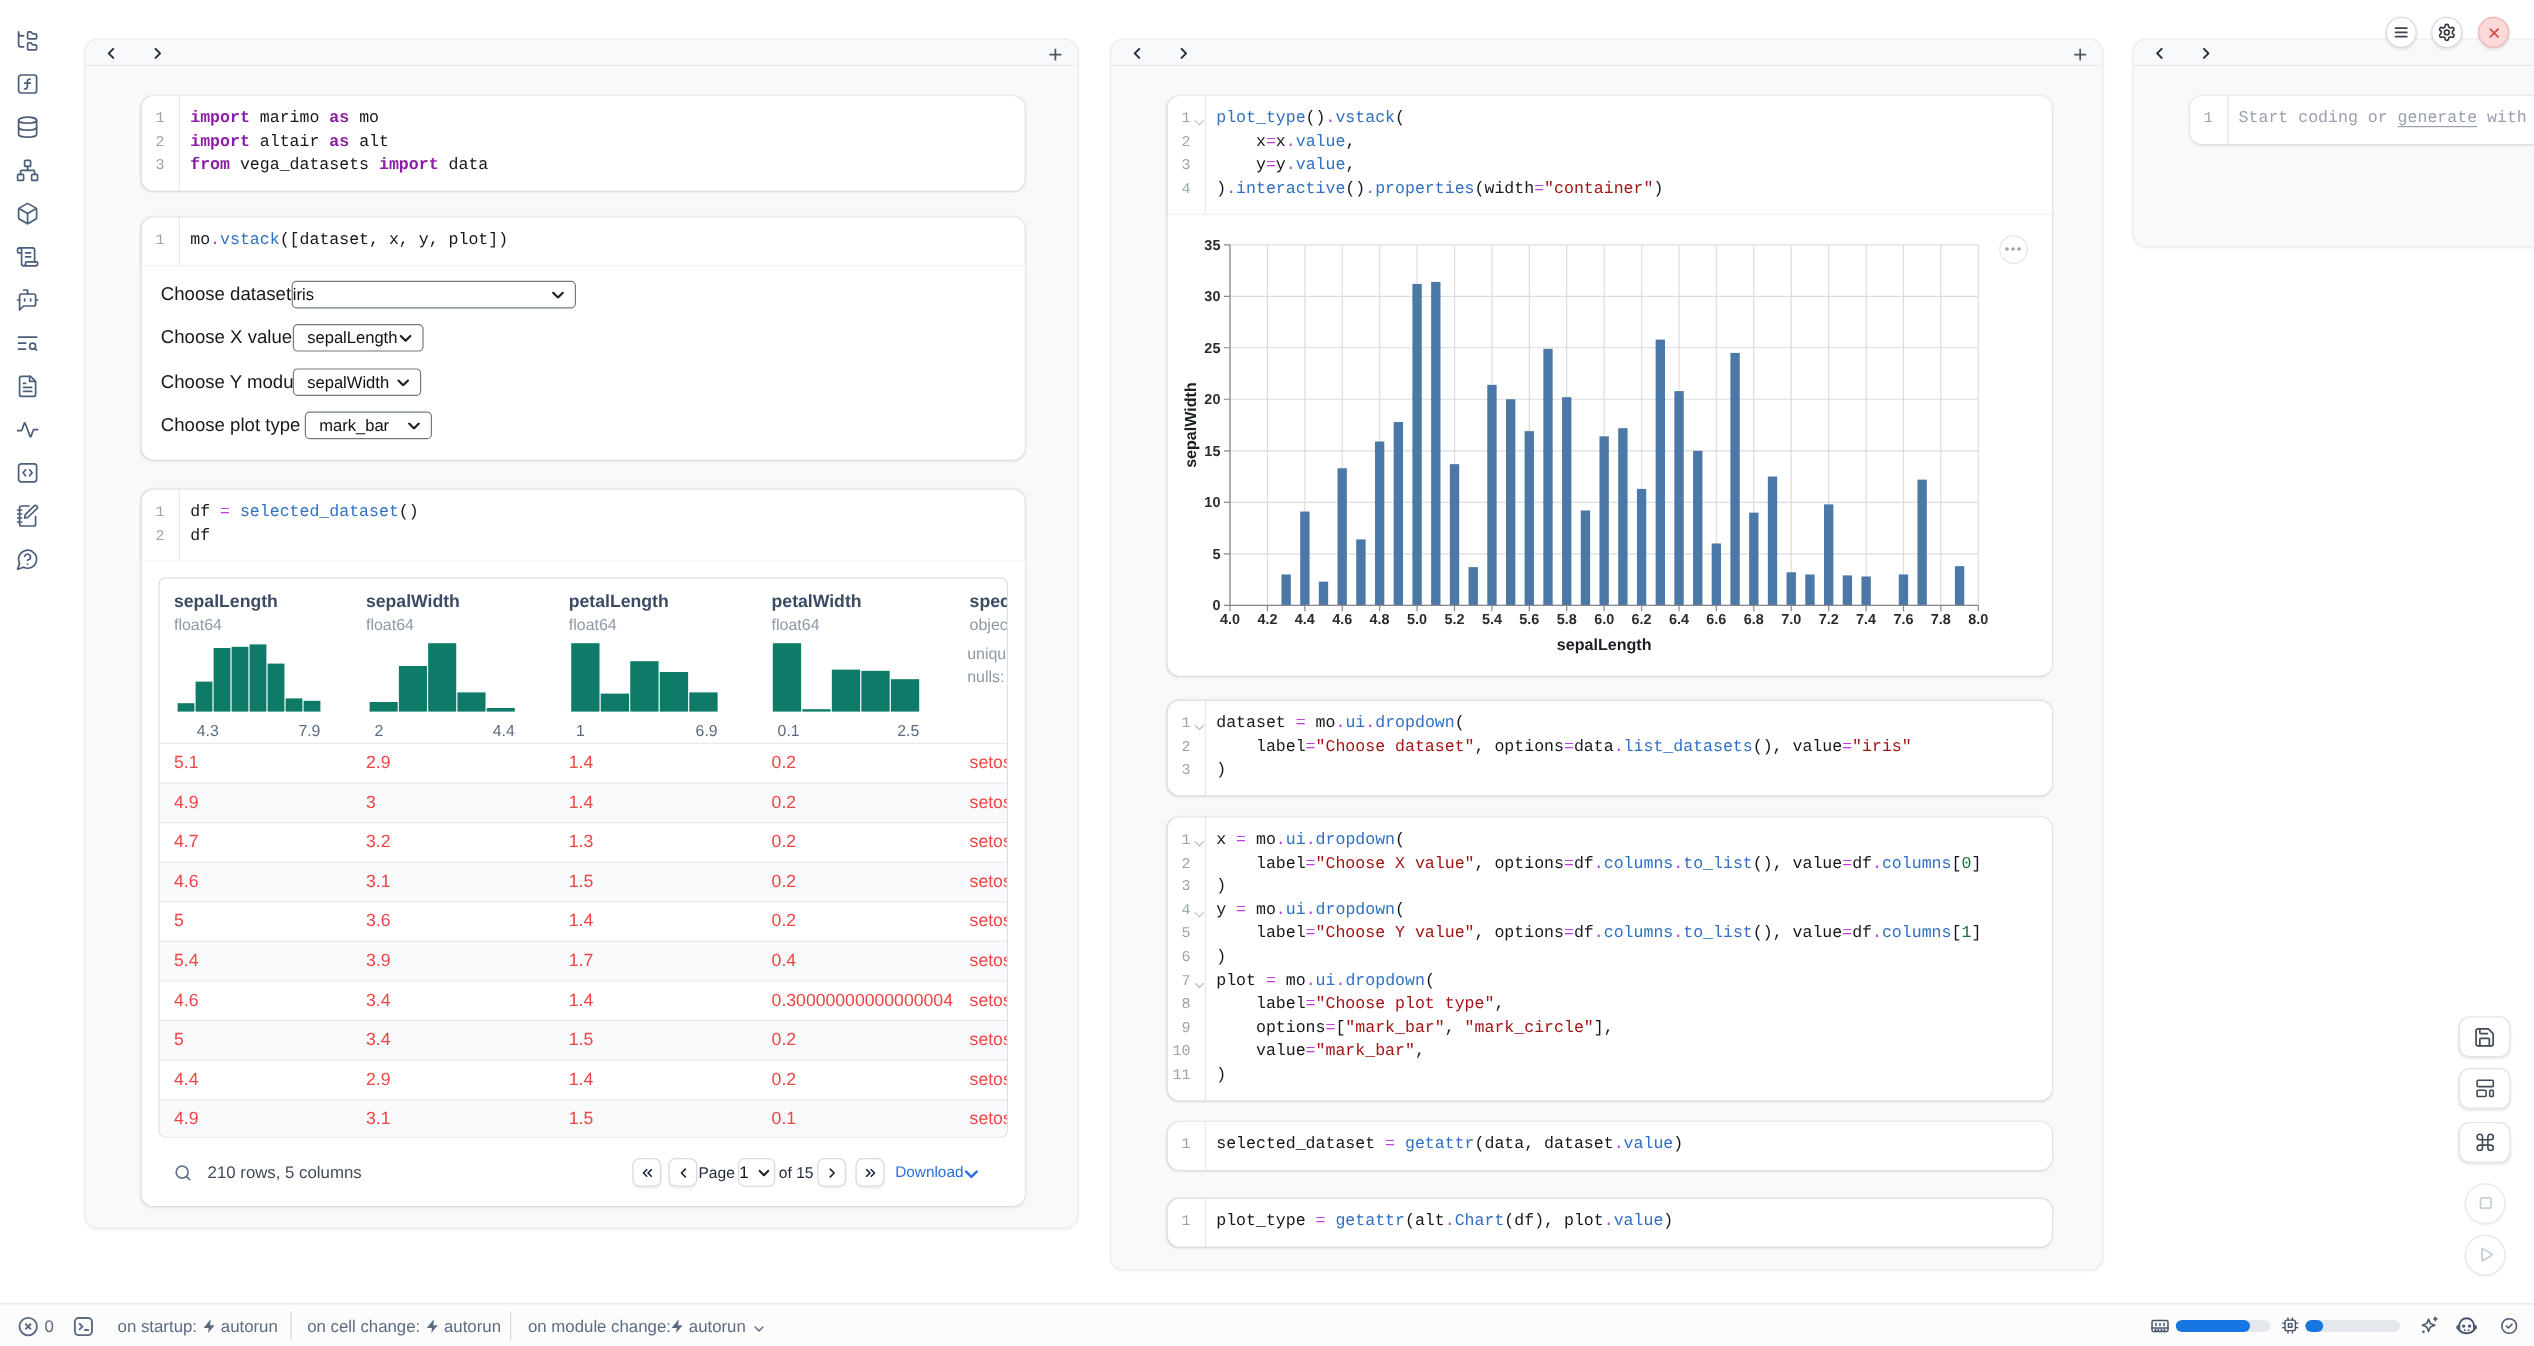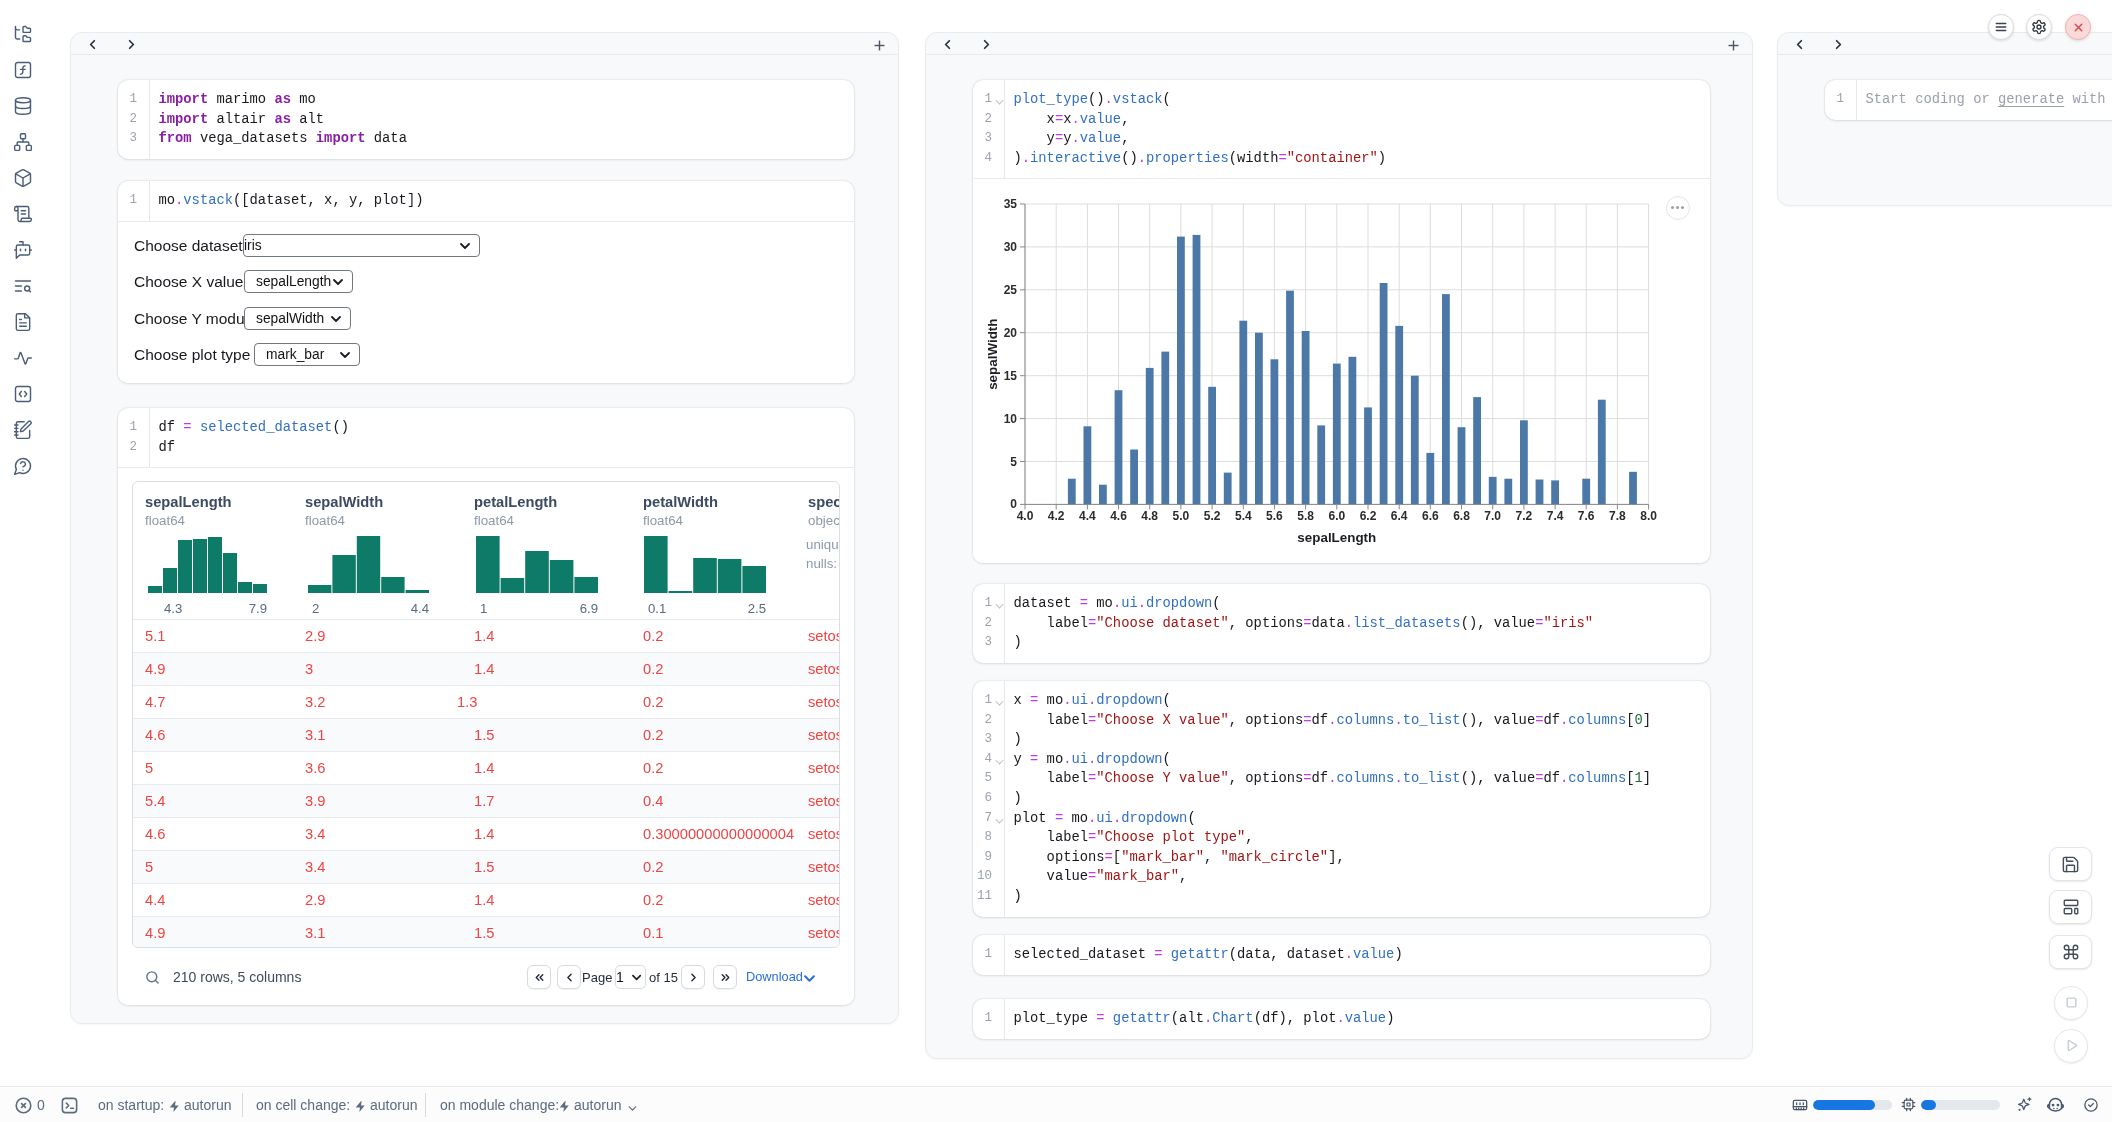--- a/index.html
+++ b/index.html
@@ -261,21 +261,21 @@
           <div class="tr trz" style="top:170px">
             <span style="left:12px" class="td">4.9</span>
             <span style="left:172px" class="td">3</span>
             <span style="left:341px" class="td">1.4</span>
             <span style="left:510px" class="td">0.2</span>
             <span style="left:675px" class="td">setosa</span>
           </div>
           <div class="tr " style="top:203px">
             <span style="left:12px" class="td">4.7</span>
             <span style="left:172px" class="td">3.2</span>
-            <span style="left:324px" class="td">1.3</span>
+            <span style="left:341px" class="td">1.3</span>
             <span style="left:510px" class="td">0.2</span>
             <span style="left:675px" class="td">setosa</span>
           </div>
           <div class="tr trz" style="top:236px">
             <span style="left:12px" class="td">4.6</span>
             <span style="left:172px" class="td">3.1</span>
             <span style="left:341px" class="td">1.5</span>
             <span style="left:510px" class="td">0.2</span>
             <span style="left:675px" class="td">setosa</span>
           </div>

